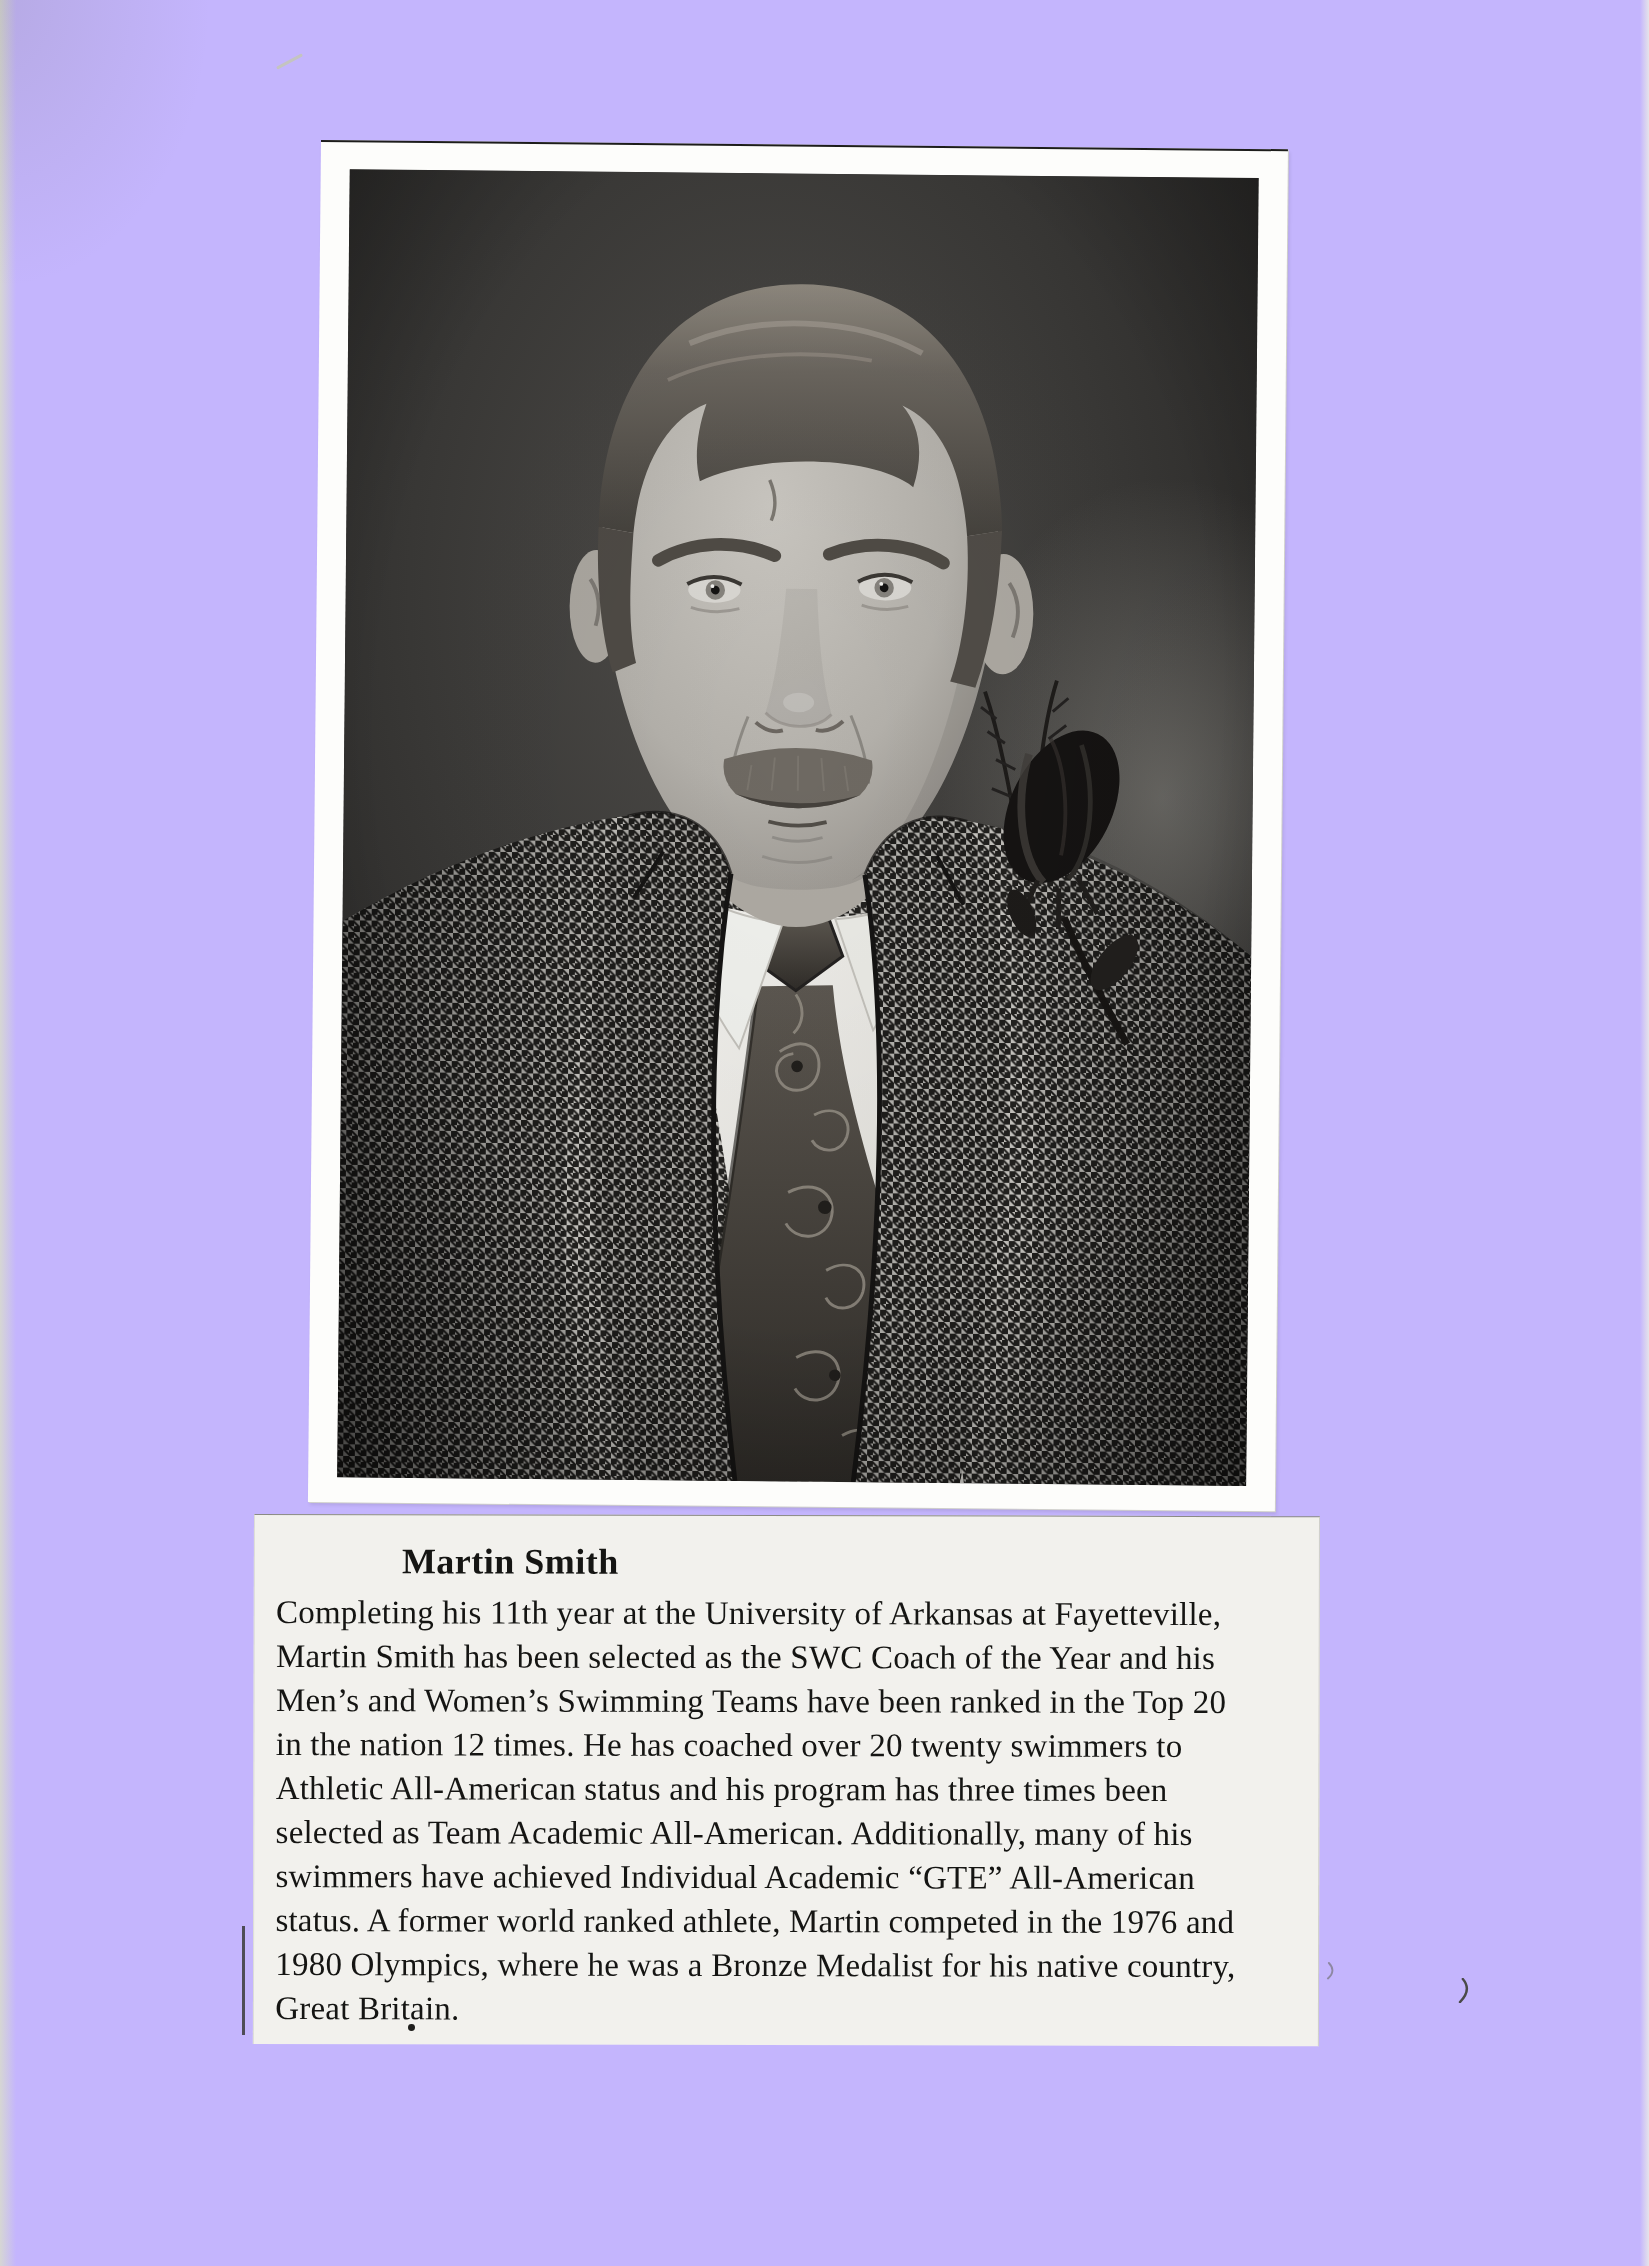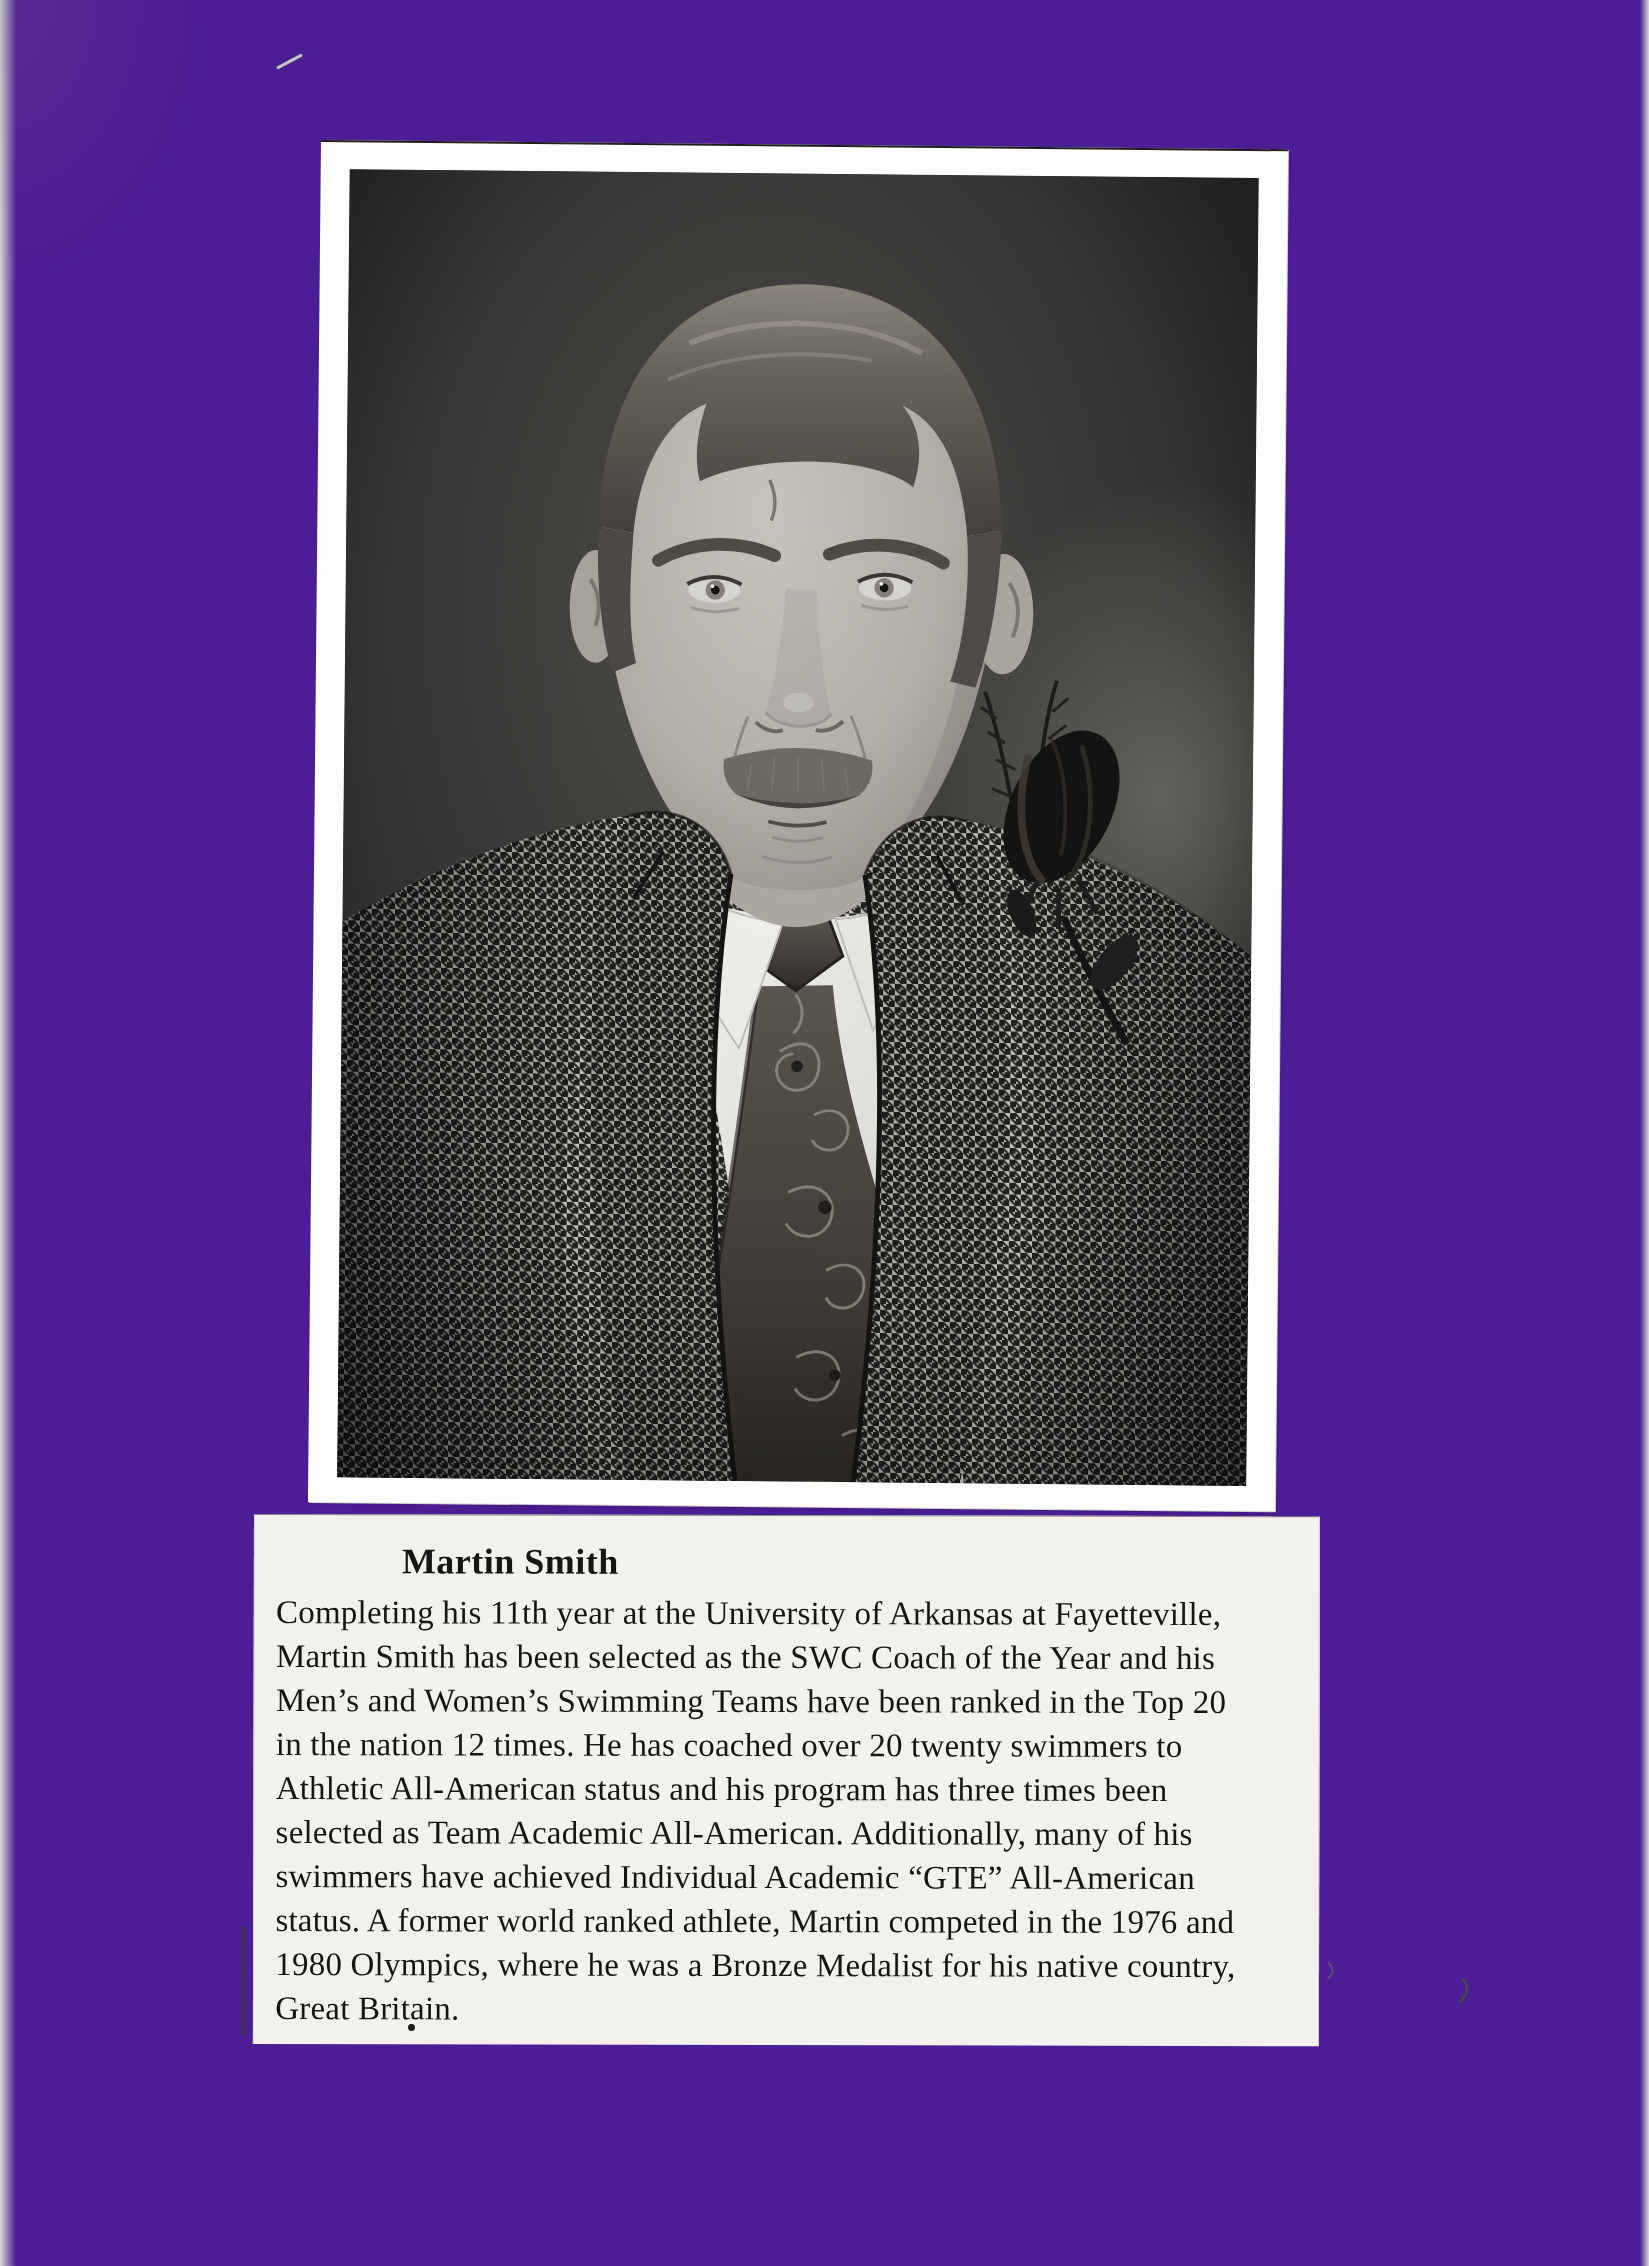--- a/index.html
+++ b/index.html
@@ -1,17 +1,17 @@
 <!DOCTYPE html>
 <html><head>
 <meta charset="utf-8">
 <style>
   html,body{margin:0;padding:0;}
   body{width:1650px;height:2267px;background:#fafaf8;font-family:"Liberation Serif","DejaVu Serif",serif;}
-  .page{position:relative;width:1650px;height:2267px;background:#4c1d95;overflow:hidden;}
+  .page{position:relative;width:1650px;height:2267px;background:#c4b5fd;overflow:hidden;}
 
   
   .edge-left{position:absolute;left:0;top:0;width:15.5px;height:2267px;
     background:linear-gradient(to right,#d6d6d4,rgba(214,214,212,0));}
   .edge-right{position:absolute;right:0;top:0;width:9.7px;height:2267px;
     background:linear-gradient(to left,#e9e9e7,rgba(233,233,231,0));}
   .corner-shade{position:absolute;left:0;top:0;width:213px;height:291px;
     background:radial-gradient(ellipse at 0% 0%,rgba(120,120,118,.18),rgba(120,120,118,0) 70%);}
 
   

